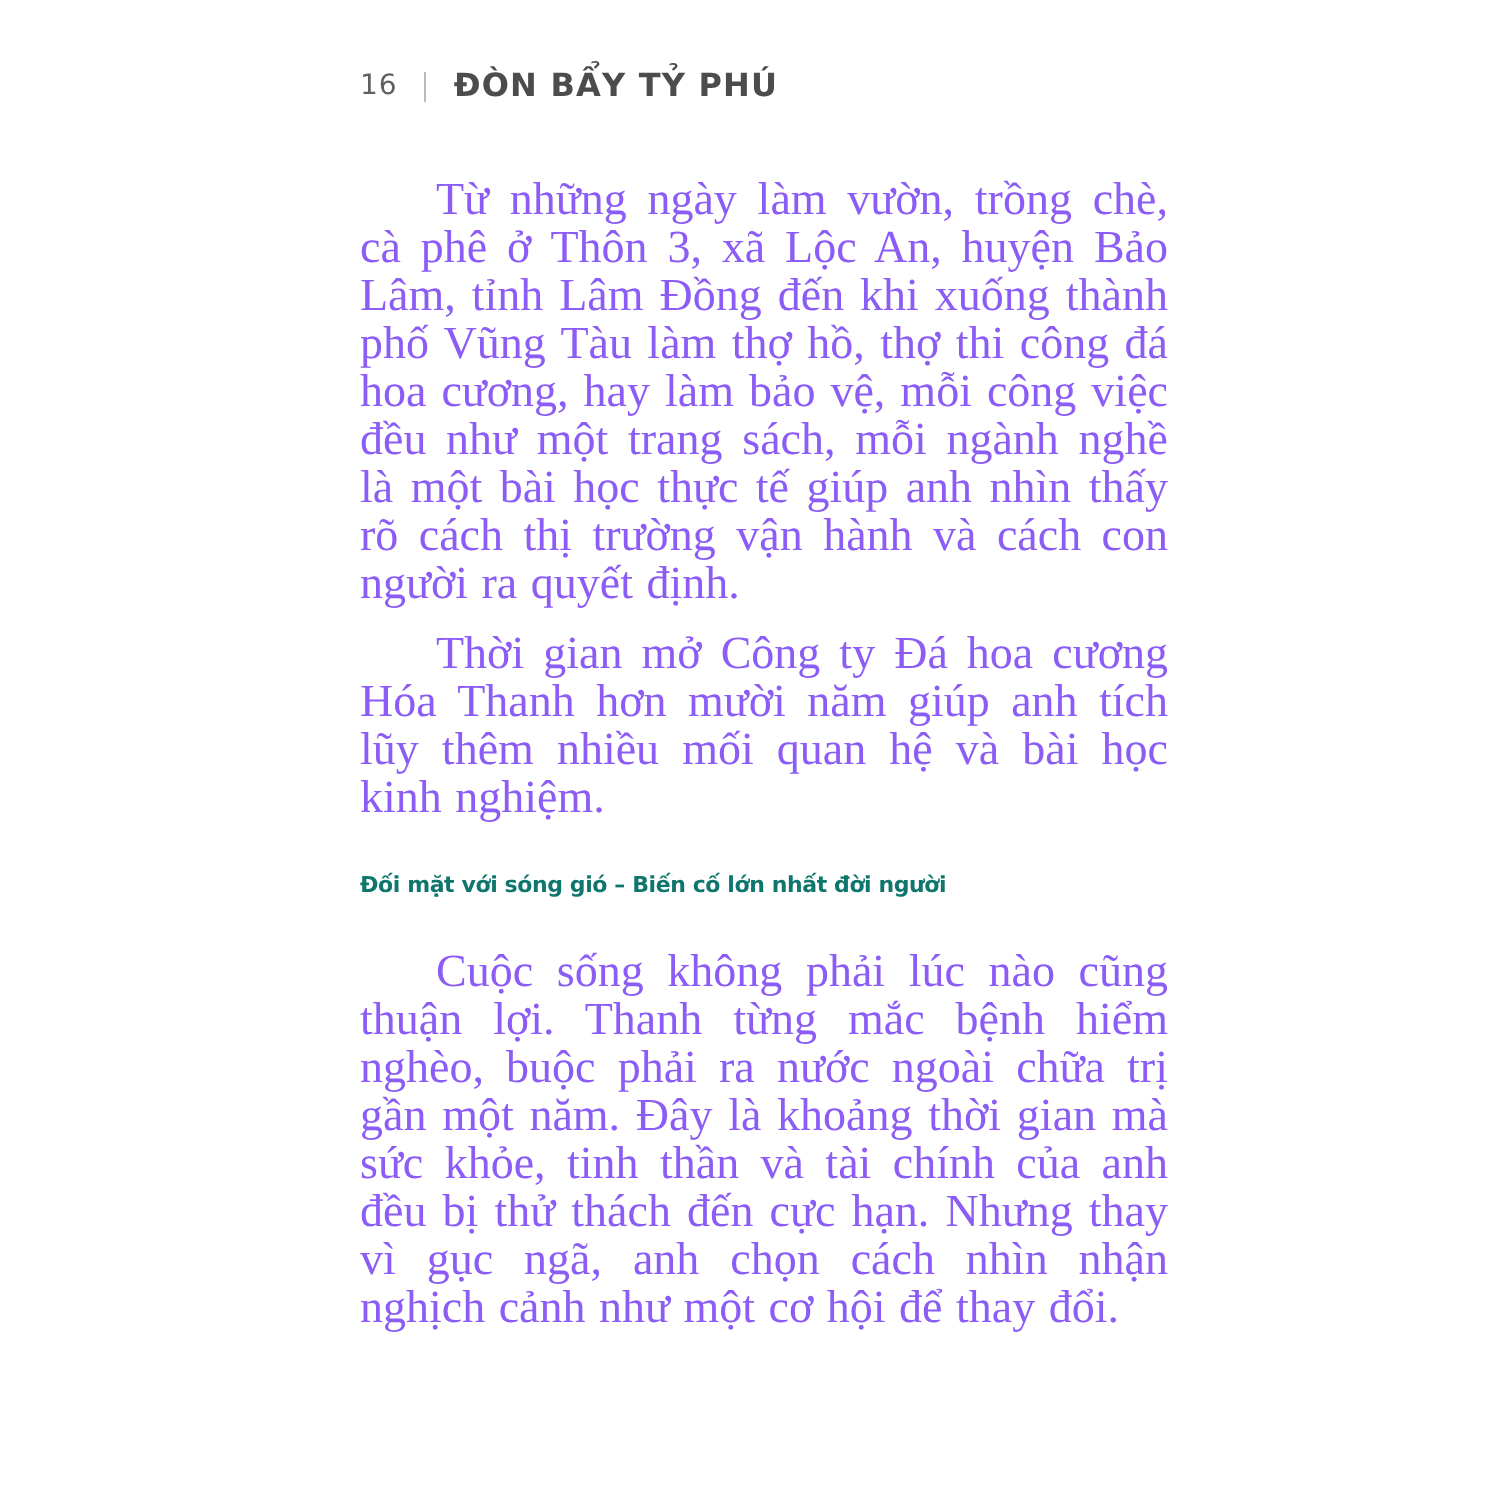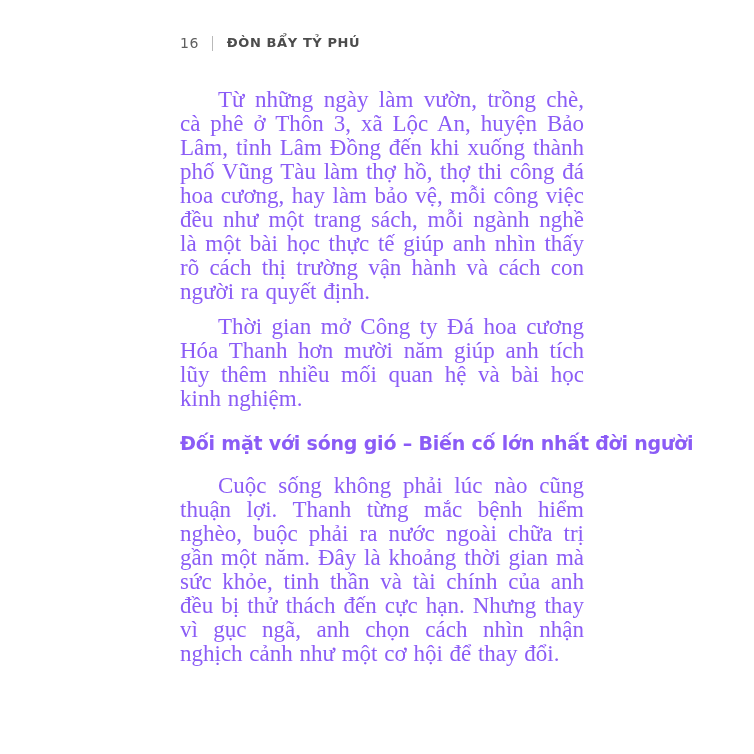--- a/index.html
+++ b/index.html
@@ -41,21 +41,21 @@
   }
 
   .header-divider {
     width: 1px;
     height: 15px;
     background: #b9b9b9;
     margin: 0 14px 0 13px;
   }
 
   .running-title {
-    font-size: 13px;
+    font-size: 16px;
     font-weight: bold;
     color: #4c4c4c;
     letter-spacing: 0.6px;
     line-height: 20px;
   }
 
   
   .text-column {
     position: absolute;
     top: 88px;
@@ -69,23 +69,23 @@
     color: #8b5cf6;
     text-align: justify;
     text-indent: 38px;
     margin-bottom: 11px;
     word-spacing: 1px;
   }
 
   .section-heading {
     font-family: "DejaVu Sans", sans-serif;
     font-weight: bold;
-    font-size: 19px;
+    font-size: 11px;
     letter-spacing: -0.2px;
-    color: #8b5cf6;
+    color: #0f766e;
     white-space: nowrap;
     margin: 20px 0 19px 0;
     line-height: 24px;
   }
 </style>
 </head>
 <body>
 
 <div class="page">
 

